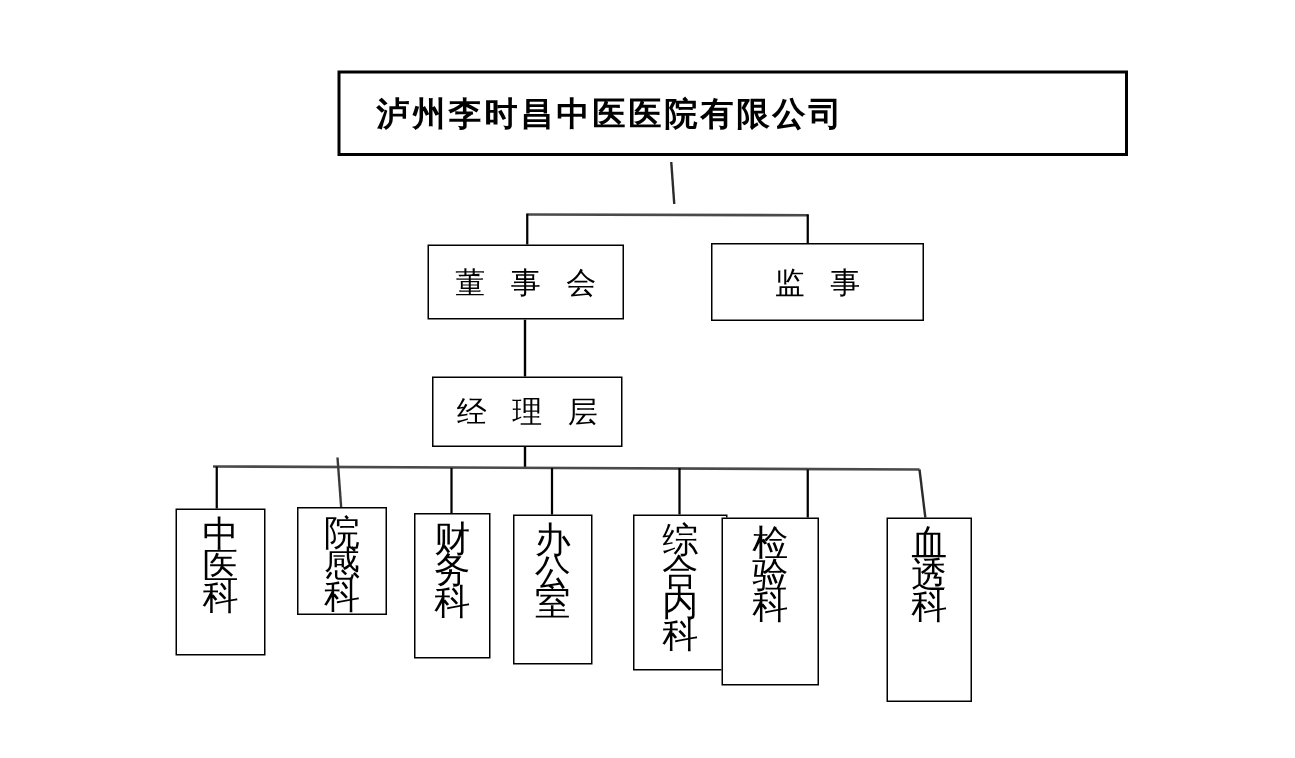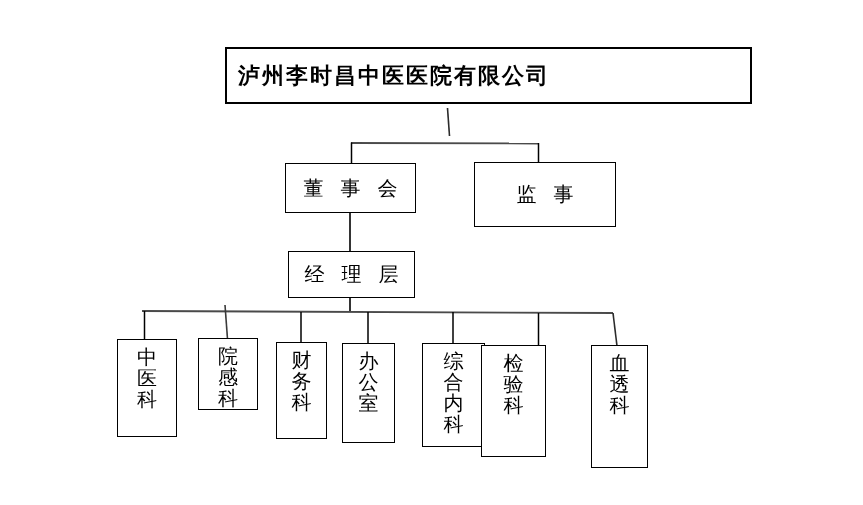--- a/index.html
+++ b/index.html
@@ -34,46 +34,46 @@
     justify-content: center;
   }
   
   .root-box {
     left: 225px;
     top: 47px;
     width: 527px;
     height: 57px;
     border-width: 2px;
     justify-content: flex-start;
-    padding-left: 11px;
+    padding-left: 24px;
     font-weight: bold;
     font-size: 22px;
     letter-spacing: 2px;
     white-space: nowrap;
   }
   
   .mid-box {
     font-size: 20px;
   }
   .mid-box .spaced {
     letter-spacing: 17px;
     padding-left: 17px;
     white-space: nowrap;
   }
   .board-box      { left: 285px; top: 163px; width: 131px; height: 50px; }
-  .supervisor-box { left: 474px; top: 162px; width: 142px; height: 65px; }
+  .supervisor-box { left: 474px; top: 162px; width: 142px; height: 52px; }
   .management-box { left: 288px; top: 251px; width: 127px; height: 47px; text-align: right; }
   
   .dept-box {
     align-items: flex-start;
   }
   .dept-label {
     width: 1em;
     margin-top: 7px;
-    font-size: 20px;
+    font-size: 24px;
     line-height: 21px;
     word-break: break-all;
     text-align: center;
   }
   .dept-1 { left: 117px; top: 339px; width: 60px; height: 98px; }
   .dept-2 { left: 198px; top: 338px; width: 60px; height: 72px; }
   .dept-3 { left: 276px; top: 342px; width: 51px; height: 97px; }
   .dept-4 { left: 342px; top: 343px; width: 53px; height: 100px; }
   .dept-5 { left: 422px; top: 343px; width: 63px; height: 104px; }
   .dept-6 { left: 481px; top: 345px; width: 65px; height: 112px; }

